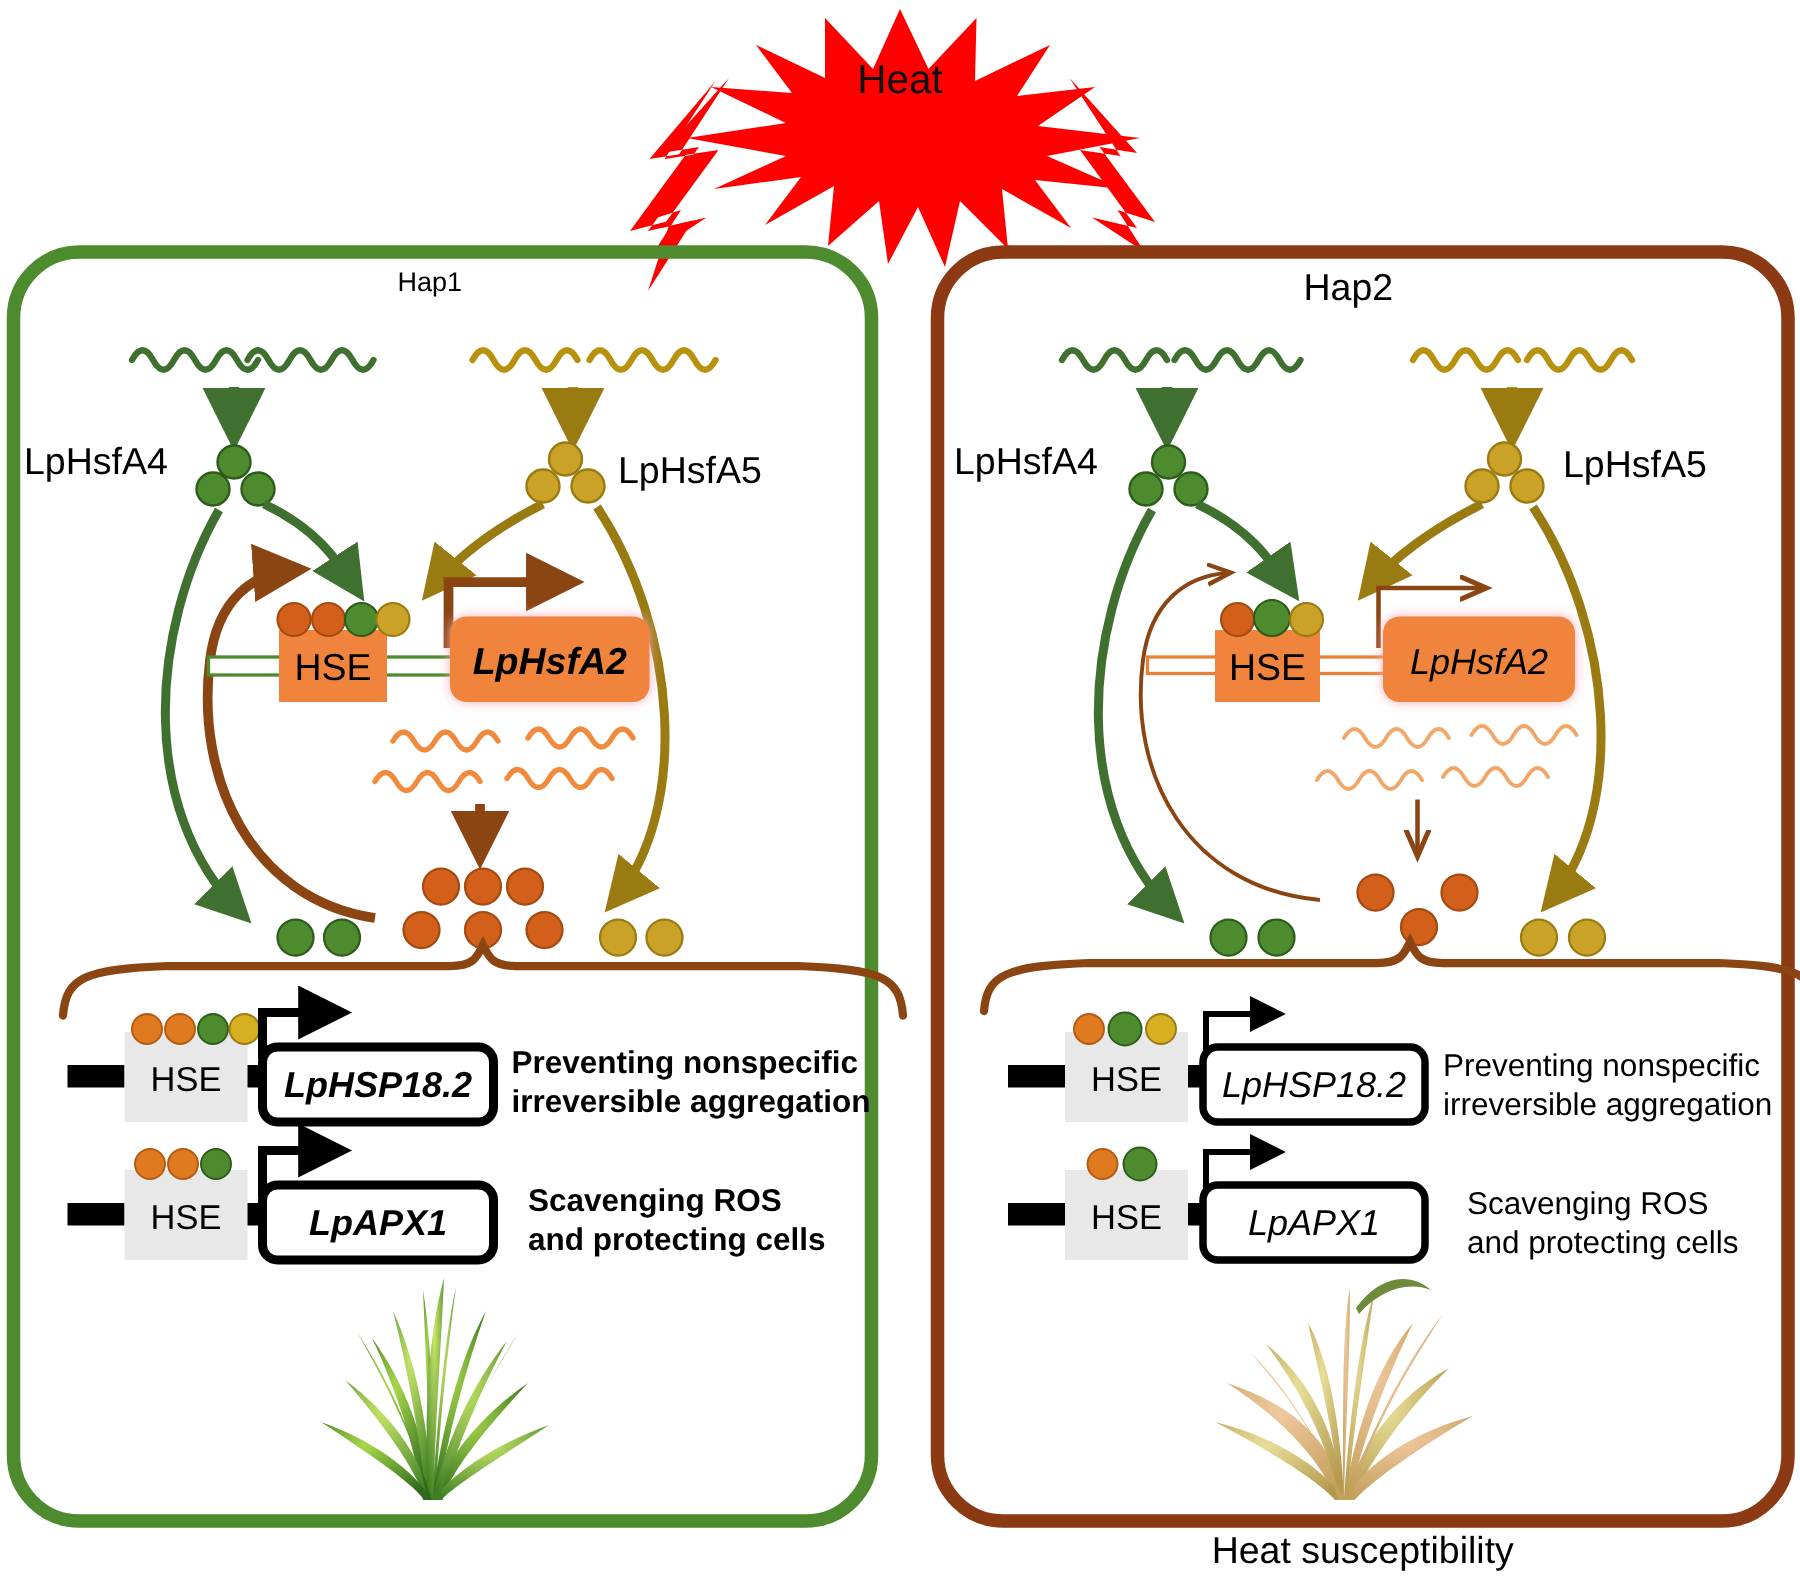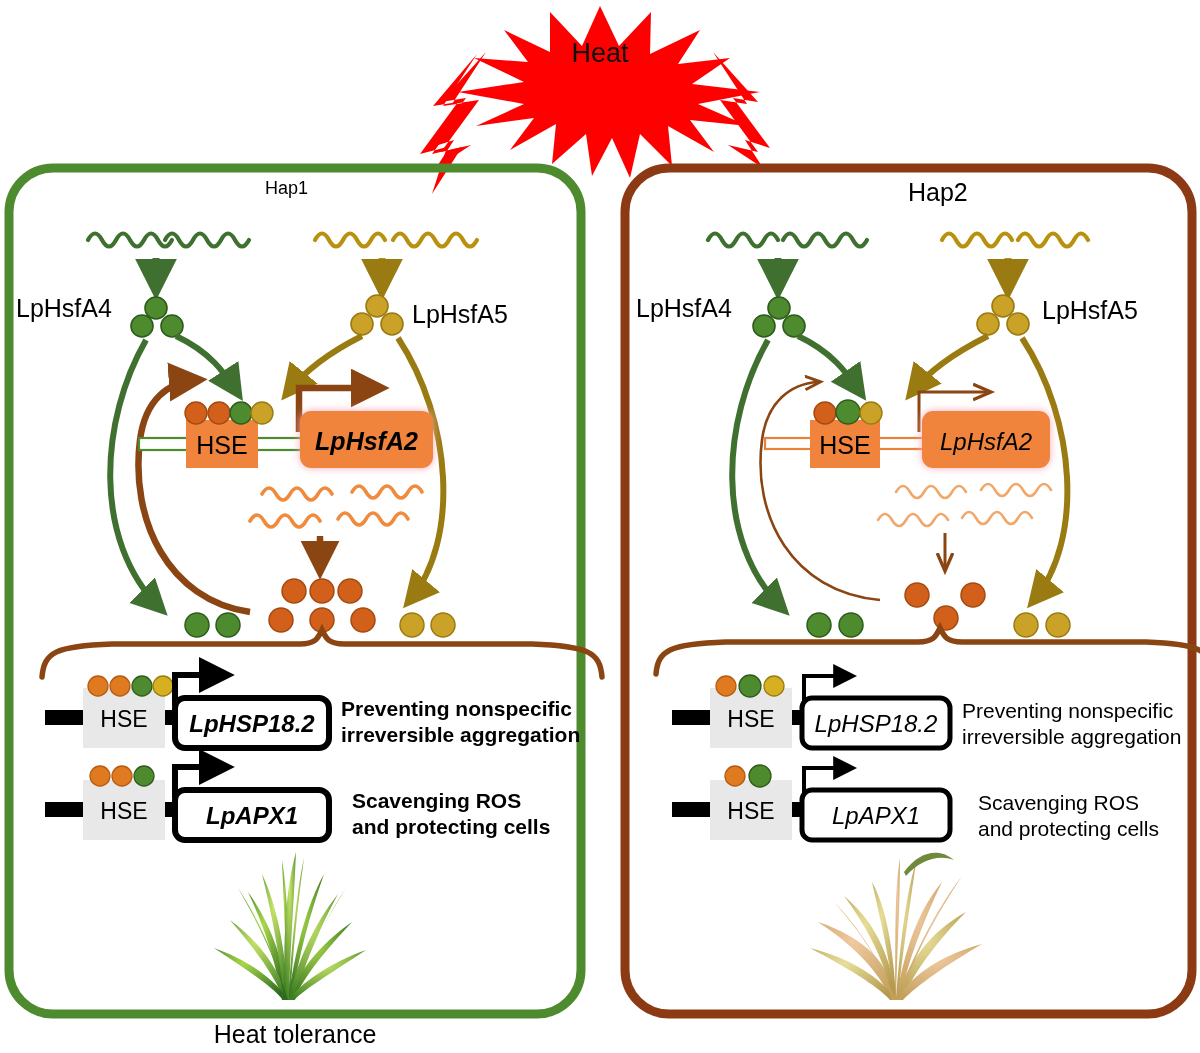--- a/index.html
+++ b/index.html
@@ -292,21 +292,21 @@
         <path d="M0,0 C16,-26 48,-46 86,-56 C52,-36 20,-14 7,0 Z" fill="url(#wLeafB)"></path>
         <path d="M0,0 C-14,-22 -46,-42 -86,-52 C-52,-34 -18,-14 -6,0 Z" fill="url(#wLeafA)"></path>
         <path d="M0,0 C20,-50 40,-90 66,-124 C40,-84 16,-42 5,0 Z" fill="url(#wLeafB)"></path>
         <path d="M8,-128 C24,-150 44,-152 58,-140 C42,-146 24,-140 10,-124 Z" fill="#6E8A3A"></path>
         <path d="M0,0 C-18,-44 -40,-76 -62,-98 C-34,-66 -12,-34 -4,0 Z" fill="url(#wLeafB)"></path>
       </g>
     </g>
   </svg>
 
   <div class="lbl" style="left:265px;top:178px;font-size:18px;">Hap1</div>
-  <div class="lbl" style="left:908px;top:178px;font-size:25px;">Hap2</div>
+  <div class="lbl" style="left:869px;top:178px;font-size:25px;">Hap2</div>
 
   <div class="lbl" style="left:16px;top:294px;font-size:25px;">LpHsfA4</div>
   <div class="lbl" style="left:412px;top:300px;font-size:25px;">LpHsfA5</div>
   <div class="lbl" style="left:636px;top:294px;font-size:25px;">LpHsfA4</div>
   <div class="lbl" style="left:1042px;top:296px;font-size:25px;">LpHsfA5</div>
 
   <div class="lbl" style="left:186px;top:431px;width:72px;text-align:center;font-size:25px;">HSE</div>
   <div class="lbl" style="left:810px;top:431px;width:70px;text-align:center;font-size:25px;">HSE</div>
 
   <div class="lbl" style="left:300px;top:427px;width:133px;text-align:center;font-size:25px;font-style:italic;font-weight:bold;">LpHsfA2</div>
@@ -333,15 +333,15 @@
     <div>irreversible aggregation</div>
   </div>
 
   <div class="lbl" style="left:710px;top:798px;width:82px;text-align:center;font-size:23px;">HSE</div>
   <div class="lbl" style="left:802px;top:802px;width:148px;text-align:center;font-size:24px;font-style:italic;">LpAPX1</div>
   <div class="lbl" style="left:978px;top:790px;font-size:21px;line-height:1.25;">
     <div>Scavenging ROS</div>
     <div>and protecting cells</div>
   </div>
 
-  <div class="lbl" style="left:0;top:1020px;width:590px;text-align:center;font-size:25px;">Heat tolerance</div>
+  <div class="lbl" style="left:625px;top:1020px;width:567px;text-align:center;font-size:25px;">Heat susceptibility</div>
 
 </div>
 
 </body></html>

